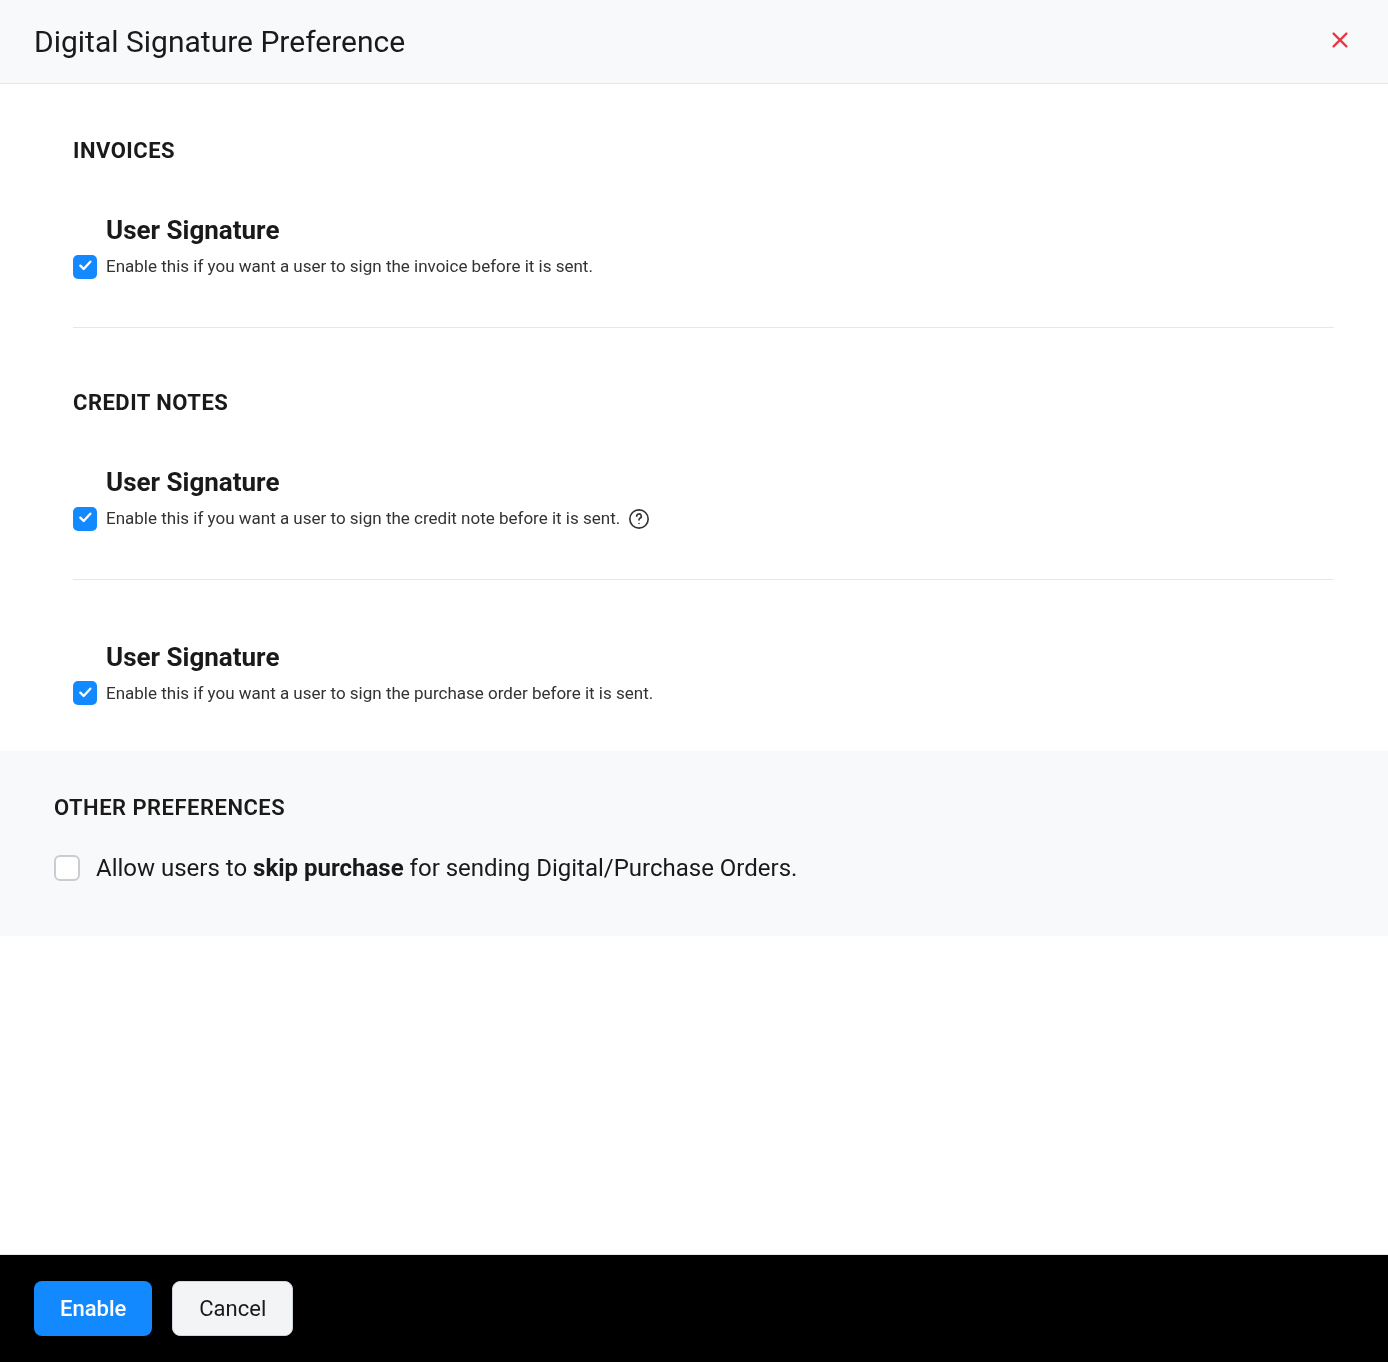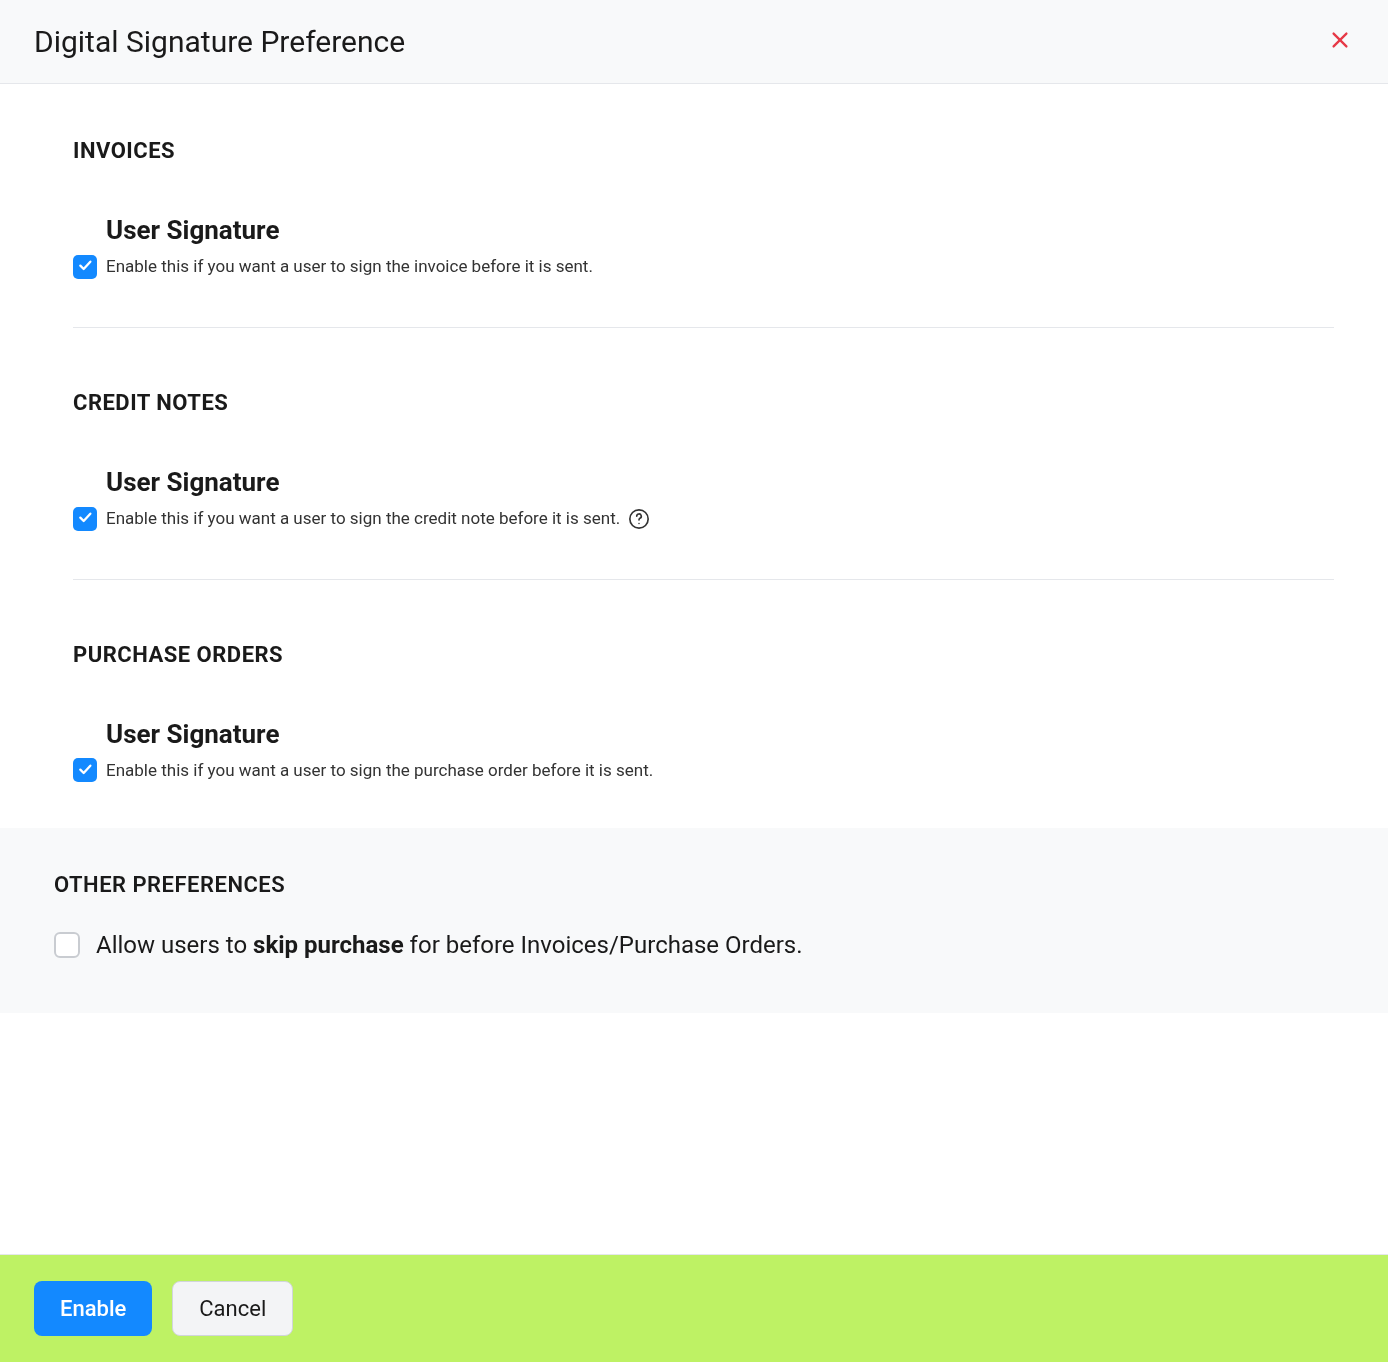--- a/index.html
+++ b/index.html
@@ -152,21 +152,21 @@
       color: #1a1a1a;
     }
     .other-label .bold {
       font-weight: 700;
     }
     .modal-footer {
       padding: 26px 34px;
       border-top: 1px solid #e5e7eb;
       display: flex;
       gap: 20px;
-      background: #bef264;
+      background: #000000;
     }
     .btn {
       padding: 14px 26px;
       font-size: 22px;
       border-radius: 8px;
       cursor: pointer;
       border: none;
       font-family: inherit;
     }
     .btn-primary {
@@ -243,21 +243,20 @@
                 </svg>
               </span>
             </div>
           </div>
         </div>
       </div>
 
       <hr class="divider">
 
       <div>
-        <h2 class="section-heading">PURCHASE ORDERS</h2>
         <div class="option-row">
           <button class="checkbox checked">
             <span>
               <svg viewBox="0 0 24 24" fill="none" stroke="#fff" stroke-width="3.5" stroke-linecap="round" stroke-linejoin="round">
                 <polyline points="5 13 10 18 20 7"></polyline>
               </svg>
             </span>
           </button>
           <div class="option-content">
             <div class="option-label">User Signature</div>
@@ -268,21 +267,21 @@
         </div>
       </div>
 
     </div>
 
     <div class="other-prefs">
       <h2 class="other-heading">OTHER PREFERENCES</h2>
       <div class="other-option">
         <button class="other-checkbox"></button>
         <div class="other-label">
-          <span>Allow users to </span><span class="bold">skip purchase</span><span> for before Invoices/Purchase Orders.</span>
+          <span>Allow users to </span><span class="bold">skip purchase</span><span> for sending Digital/Purchase Orders.</span>
         </div>
       </div>
     </div>
   </div>
 
   <div class="modal-footer">
     <button class="btn btn-primary">Enable</button>
     <button class="btn btn-secondary">Cancel</button>
   </div>
 

